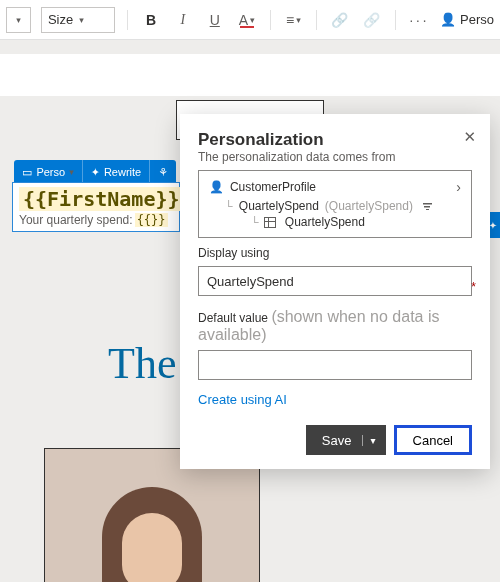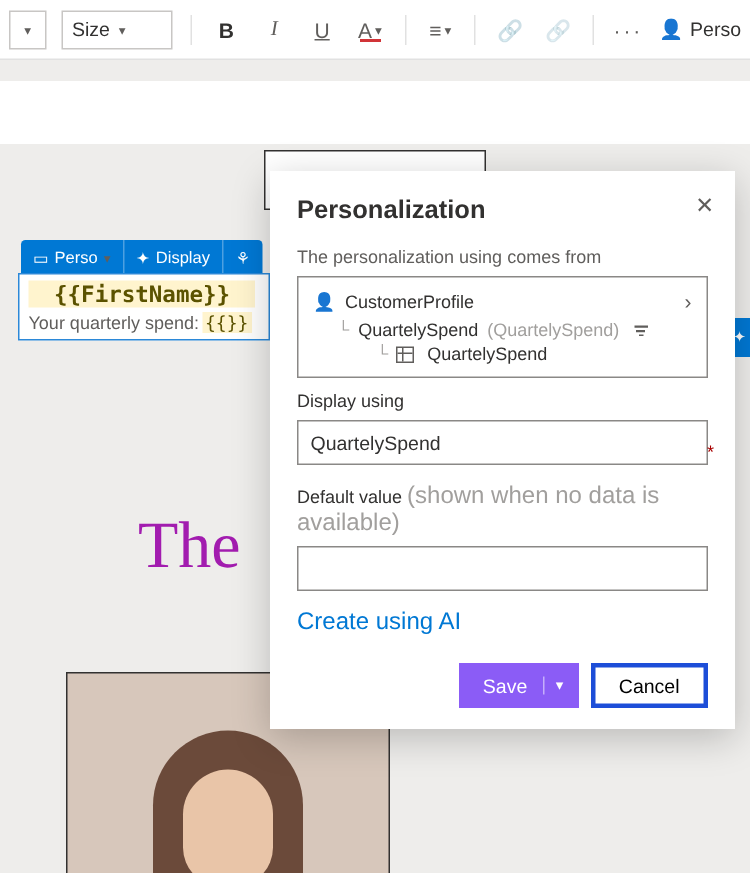--- a/index.html
+++ b/index.html
@@ -18,63 +18,63 @@
   .tb-btn.fa::after { content:""; position:absolute; bottom:4px; left:4px; right:4px; height:2px; background:#d13438; }
   .chev { font-size: 9px; color: #605e5c; }
   .ellipsis { letter-spacing: 2px; }
   .perso-area { margin-left: auto; display: flex; align-items: center; gap: 4px; font-size: 13px; color: #323130; }
   .perso-icon { font-size: 13px; }
 
   .whiteblock { background:#fff; height:42px; margin-top:14px; }
 
   .canvas { position: absolute; left:0; top:96px; right:0; bottom:0; }
   .txtframe { position:absolute; left:12px; top:86px; width:168px; border:1px solid #2b88d8; background:#fff; padding:4px 6px; }
-  .token { background:#fff4ce; color:#5b5200; font-family: monospace; font-weight:bold; font-size:15px; padding:0 17px; }
+  .token { background:#fff4ce; color:#5b5200; font-family: monospace; font-weight:bold; font-size:20px; padding:0 4px; }
   .slotline { font-size:12px; color:#605e5c; margin-top:2px; display:flex; gap:2px; align-items:flex-start; }
   .slot { font-family: monospace; background:#fff4ce; color:#5b5200; padding:0 2px; }
 
   .ctxbar { position:absolute; left:14px; top:64px; height:24px; background:#0078d4; display:flex; align-items:center; border-radius:3px 3px 0 0; }
   .ctxitem { color:#fff; font-size:11px; padding:0 8px; display:flex; align-items:center; gap:4px; height:100%; border-right:1px solid rgba(255,255,255,.3); }
   .ctxitem:last-child { border-right:none; }
   .ctxicon { font-size:11px; }
 
-  .hero { position:absolute; left:92px; top:242px; font-family: Georgia, serif; font-size:44px; color:#a21caf; }
+  .hero { position:absolute; left:108px; top:242px; font-family: Georgia, serif; font-size:44px; color:#0369a1; }
   .sub { position:absolute; left:134px; top:294px; font-size:12px; color:#333; line-height:1.4; }
 
   .imgframe { position:absolute; left:44px; top:352px; width:216px; height:210px; border:1px solid #323130; overflow:hidden; background:#d7c7bb; }
   .model { position:absolute; bottom:0; left:50%; transform:translateX(-50%); width:120px; height:170px; }
   .hair { position:absolute; top:0; left:10px; width:100px; height:150px; border-radius:50px 50px 40px 40px; background:#6b4a3a; }
   .face { position:absolute; top:26px; left:30px; width:60px; height:78px; border-radius:30px 30px 26px 26px; background:#e9c5a8; }
 
   .edgepill { position:absolute; right:0; top:116px; width:14px; height:26px; background:#0078d4; border-radius:4px 0 0 4px; display:flex; align-items:center; justify-content:center; color:#fff; font-size:10px; }
 
   .partialbox { position:absolute; left:176px; top:4px; width:148px; height:40px; border:1px solid #323130; background:#fff; }
 
   .panel { position:absolute; left:180px; top:114px; width:310px; background:#fff; box-shadow: 0 6px 24px rgba(0,0,0,.22); padding:16px 18px 14px; }
-  .panel h2 { font-size:17px; font-weight:600; color:#323130; margin-bottom:14px; }
+  .panel h2 { font-size:17px; font-weight:600; color:#323130; }
   .closex { position:absolute; top:14px; right:14px; color:#605e5c; font-size:15px; }
   .lbl { font-size:12px; color:#605e5c; margin-bottom:6px; }
   .lbl.dk { color:#323130; }
   .srcbox { border:1px solid #8a8886; padding:8px 10px; margin-bottom:8px; cursor:pointer; }
   .srcline { display:flex; align-items:center; gap:6px; font-size:12px; color:#323130; }
   .srcline.indent1 { padding-left:16px; }
   .srcline.indent2 { padding-left:42px; margin-top:2px; }
   .tree { color:#a19f9d; font-size:11px; }
   .faded { color:#a19f9d; }
   .srccaret { margin-left:auto; color:#605e5c; font-size:14px; }
   .sortbox { border:1px solid #8a8886; padding:8px 10px; font-size:12px; color:#323130; margin-bottom:14px; }
   .sortbox .link { color:#0078d4; }
   .inp { width:100%; height:30px; border:1px solid #8a8886; padding:0 8px; font-size:13px; color:#323130; }
   .field { margin-bottom:12px; position:relative; }
   .req { position:absolute; right:-4px; top:34px; color:#a80000; font-size:12px; }
   .hint { color:#a19f9d; font-size:16px; }
-  .ai { color:#0078d4; font-size:16px; margin-top:4px; cursor:pointer; }
+  .ai { color:#0078d4; font-size:13px; margin-top:4px; cursor:pointer; }
   .btns { display:flex; justify-content:flex-end; gap:8px; margin-top:18px; }
   .btn { height:30px; padding:0 16px; font-size:13px; border:3px solid #1d4ed8; background:#fff; display:flex; align-items:center; cursor:pointer; }
-  .btn.primary { background:#8b5cf6; color:#fff; border:none; padding-right:10px; }
+  .btn.primary { background:#404040; color:#fff; border:none; padding-right:10px; }
   .btn.primary .split { border-left:1px solid rgba(255,255,255,.5); margin-left:10px; padding-left:8px; font-size:10px; }
   .filterglyph::before { content:""; display:inline-block; width:9px; height:7px; background:
     linear-gradient(#605e5c,#605e5c) 0 0/9px 1.5px no-repeat,
     linear-gradient(#605e5c,#605e5c) 1.5px 3px/6px 1.5px no-repeat,
     linear-gradient(#605e5c,#605e5c) 3px 6px/3px 1.5px no-repeat; vertical-align:middle; margin-right:4px; }
   .datagrid::before { content:""; display:inline-block; width:10px;height:9px; outline:1px solid #605e5c; background:
     linear-gradient(#605e5c,#605e5c) 0 3px/10px 1px no-repeat,
     linear-gradient(#605e5c,#605e5c) 3px 0/1px 9px no-repeat; margin-right:4px; vertical-align:middle; }
 </style>
 </head>
@@ -116,21 +116,21 @@
   <div class="partialbox"></div>
 
   <div class="ctxbar">
     <div class="ctxitem">
         <span class="ctxicon">▭</span>
         <span>Perso</span>
         <span class="chev">▾</span>
       </div>
     <div class="ctxitem">
         <span class="ctxicon">✦</span>
-        <span>Display</span>
+        <span>Rewrite</span>
       </div>
     <div class="ctxitem">
         <span class="ctxicon">⚘</span>
       </div>
   </div>
 
   <div class="txtframe">
     <span class="token">{{FirstName}}</span>
     <div class="slotline">
       <span>Your quarterly spend:</span>
@@ -150,21 +150,21 @@
 
       <div class="face"></div>
     </div>
   </div>
 </div>
 
 <div class="panel">
   <h2>Personalization</h2>
   <div class="closex">✕</div>
 
-  <div class="lbl">The personalization using comes from</div>
+  <div class="lbl">The personalization data comes from</div>
   <div class="srcbox">
     <div class="srcline">
       <span style="color:#605e5c;">👤</span>
       <span>CustomerProfile</span>
       <span class="srccaret">›</span>
     </div>
     <div class="srcline indent1" style="margin-top:4px;">
       <span class="tree">└</span>
       <span>QuartelySpend</span>
       <span class="faded">(QuartelySpend)</span>

